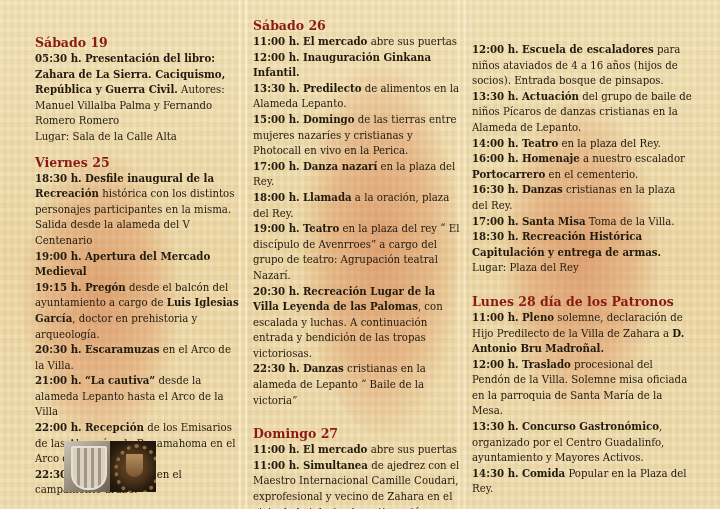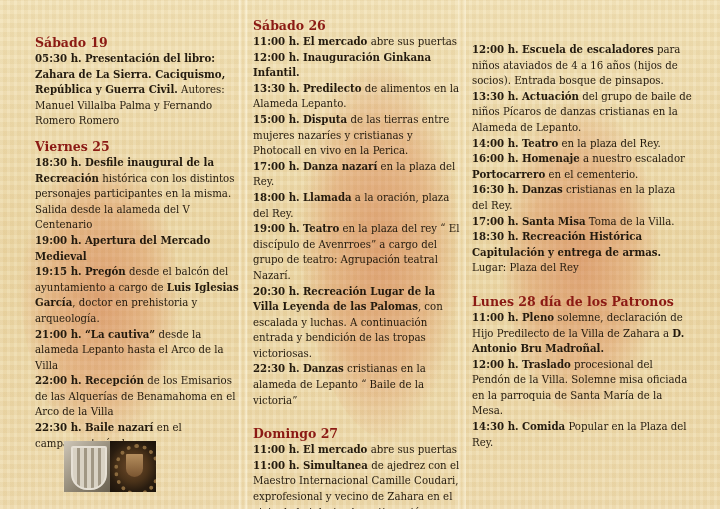--- a/index.html
+++ b/index.html
@@ -77,46 +77,48 @@
 <div class="divider" style="left:239px"></div>
 <div class="divider" style="left:458px"></div>
 
 <div class="lion" style="left:20px; top:150px; width:160px; height:300px;"></div>
 <div class="lion" style="left:300px; top:60px; width:160px; height:380px;"></div>
 <div class="lion" style="left:500px; top:100px; width:160px; height:320px;"></div>
 
 <div class="col c1">
   <div class="heading">Sábado 19</div>
   <p class="entry"><span class="time">05:30 h.</span> <span class="bold">Presentación del libro: Zahara de La Sierra. Caciquismo, República y Guerra Civil.</span><span> Autores: Manuel Villalba Palma y Fernando Romero Romero</span></p>
+  <p class="entry"><span>Lugar: Sala de la Calle Alta</span></p>
   <div class="spacer-s"></div>
   <div class="heading">Viernes 25</div>
   <p class="entry"><span class="time">18:30 h.</span> <span class="bold">Desfile inaugural de la Recreación</span><span> histórica con los distintos personajes participantes en la misma. Salida desde la alameda del V Centenario</span></p>
   <p class="entry"><span class="time">19:00 h.</span> <span class="bold">Apertura del Mercado Medieval</span></p>
   <p class="entry"><span class="time">19:15 h.</span> <span class="bold">Pregón</span><span> desde el balcón del ayuntamiento a cargo de </span><span class="bold">Luis Iglesias García</span><span>, doctor en prehistoria y arqueología.</span></p>
+  <p class="entry"><span class="time">20:30 h.</span> <span class="bold">Escaramuzas</span><span> en el Arco de la Villa.</span></p>
   <p class="entry"><span class="time">21:00 h.</span> <span class="bold">“La cautiva”</span><span> desde la alameda Lepanto hasta el Arco de la Villa</span></p>
   <p class="entry"><span class="time">22:00 h.</span> <span class="bold">Recepción</span><span> de los Emisarios de las Alquerías de Benamahoma en el Arco de la Villa</span></p>
   <p class="entry"><span class="time">22:30 h.</span> <span class="bold">Baile nazarí</span><span>   en el campamento árabe.</span></p>
 </div>
 
 <div class="coats">
   <div class="coat left">
       <div class="shield"></div>
     </div>
   <div class="coat right">
       <div class="ring"></div>
       <div class="shield"></div>
     </div>
 </div>
 
 <div class="col c2">
   <div class="heading">Sábado 26</div>
   <p class="entry"><span class="time">11:00 h.</span> <span class="bold">El mercado</span><span> abre sus puertas</span></p>
   <p class="entry"><span class="time">12:00 h.</span> <span class="bold">Inauguración Ginkana Infantil.</span></p>
   <p class="entry"><span class="time">13:30 h.</span> <span class="bold">Predilecto</span><span> de alimentos en la Alameda Lepanto.</span></p>
-  <p class="entry"><span class="time">15:00 h.</span> <span class="bold">Disputa</span><span> de las tierras entre mujeres nazaríes y cristianas y Photocall en vivo en la Perica.</span></p>
+  <p class="entry"><span class="time">15:00 h.</span> <span class="bold">Domingo</span><span> de las tierras entre mujeres nazaríes y cristianas y Photocall en vivo en la Perica.</span></p>
   <p class="entry"><span class="time">17:00 h.</span> <span class="bold">Danza nazarí</span><span> en la plaza del Rey.</span></p>
   <p class="entry"><span class="time">18:00 h.</span> <span class="bold">Llamada</span><span> a la oración, plaza del Rey.</span></p>
   <p class="entry"><span class="time">19:00 h.</span> <span class="bold">Teatro</span><span> en la plaza del rey “ El discípulo de Avenrroes” a cargo del grupo de teatro: Agrupación teatral Nazarí.</span></p>
   <p class="entry"><span class="time">20:30 h.</span> <span class="bold">Recreación Lugar de la Villa Leyenda de las Palomas</span><span>, con escalada y luchas. A continuación entrada y bendición de las tropas victoriosas.</span></p>
   <p class="entry"><span class="time">22:30 h.</span> <span class="bold">Danzas</span><span> cristianas en la alameda de Lepanto “ Baile de la victoria”</span></p>
   <div class="spacer-m"></div>
   <div class="heading">Domingo 27</div>
   <p class="entry"><span class="time">11:00 h.</span> <span class="bold">El mercado</span><span> abre sus puertas</span></p>
   <p class="entry"><span class="time">11:00 h.</span> <span class="bold">Simultanea</span><span> de ajedrez con el Maestro Internacional Camille Coudari, exprofesional y vecino de Zahara en el atrio de la iglesia. A continuación </span></p>
 </div>
@@ -127,14 +129,15 @@
   <p class="entry"><span class="time">14:00 h.</span> <span class="bold">Teatro</span><span> en la plaza del Rey.</span></p>
   <p class="entry"><span class="time">16:00 h.</span> <span class="bold">Homenaje</span><span> a nuestro escalador </span><span class="bold">Portocarrero</span><span> en el cementerio.</span></p>
   <p class="entry"><span class="time">16:30 h.</span> <span class="bold">Danzas</span><span> cristianas en la plaza del Rey.</span></p>
   <p class="entry"><span class="time">17:00 h.</span> <span class="bold">Santa Misa</span><span> Toma de la Villa.</span></p>
   <p class="entry"><span class="time">18:30 h.</span> <span class="bold">Recreación Histórica Capitulación y entrega de armas.</span></p>
   <p class="entry"><span>Lugar: Plaza del Rey</span></p>
   <div class="spacer-m"></div>
   <div class="heading">Lunes 28 día de los Patronos</div>
   <p class="entry"><span class="time">11:00 h.</span> <span class="bold">Pleno</span><span> solemne, declaración de Hijo Predilecto de la Villa de Zahara a </span><span class="bold">D. Antonio Bru Madroñal.</span></p>
   <p class="entry"><span class="time">12:00 h.</span> <span class="bold">Traslado</span><span> procesional del Pendón de la Villa. Solemne misa oficiada en la parroquia de Santa María de la Mesa.</span></p>
+  <p class="entry"><span class="time">13:30 h.</span> <span class="bold">Concurso Gastronómico</span><span>, organizado por el Centro Guadalinfo, ayuntamiento y Mayores Activos.</span></p>
   <p class="entry"><span class="time">14:30 h.</span> <span class="bold">Comida</span><span> Popular en la Plaza del Rey.</span></p>
 </div>
 
 </body></html>

